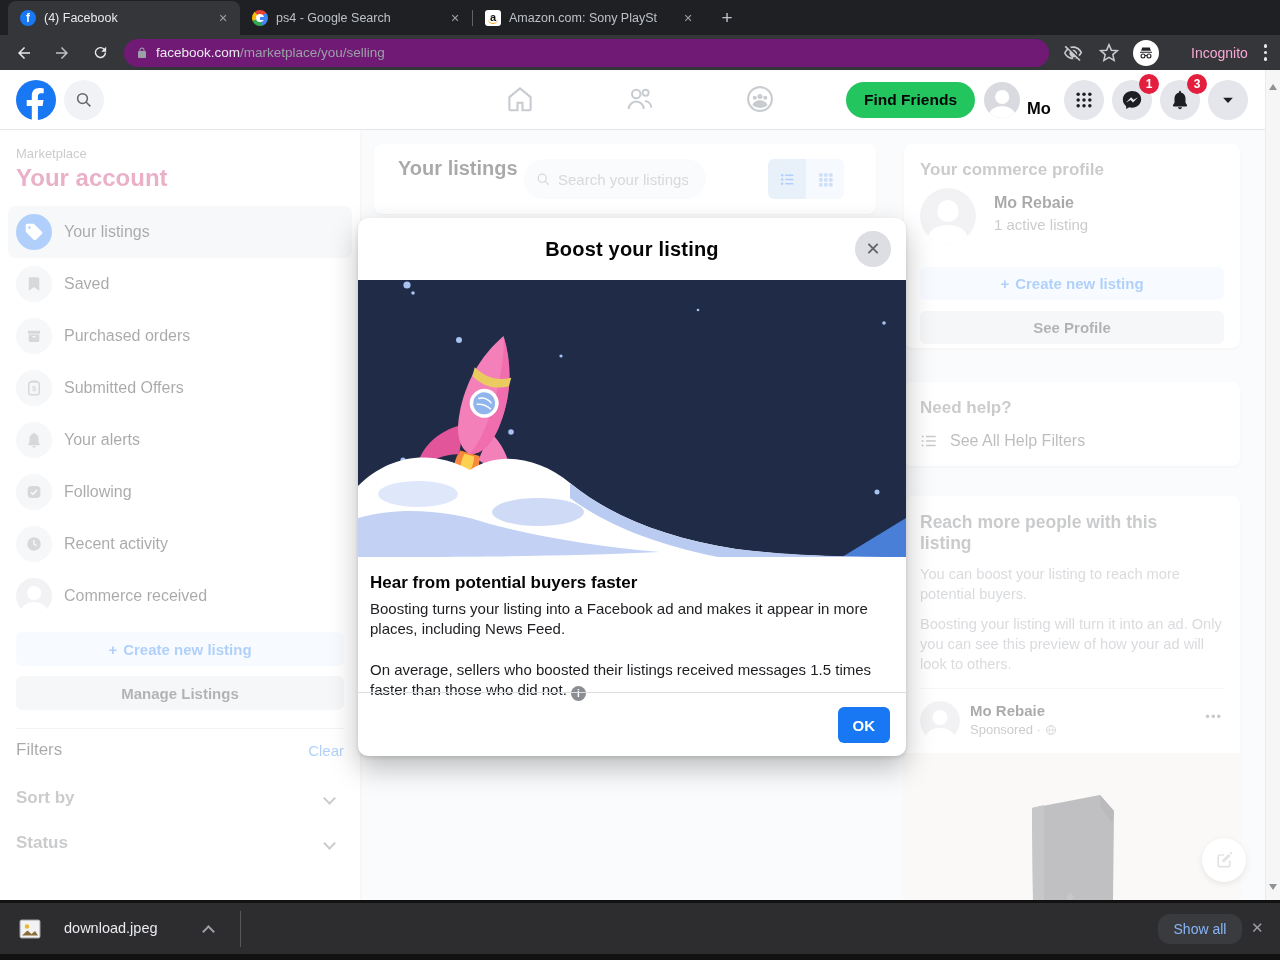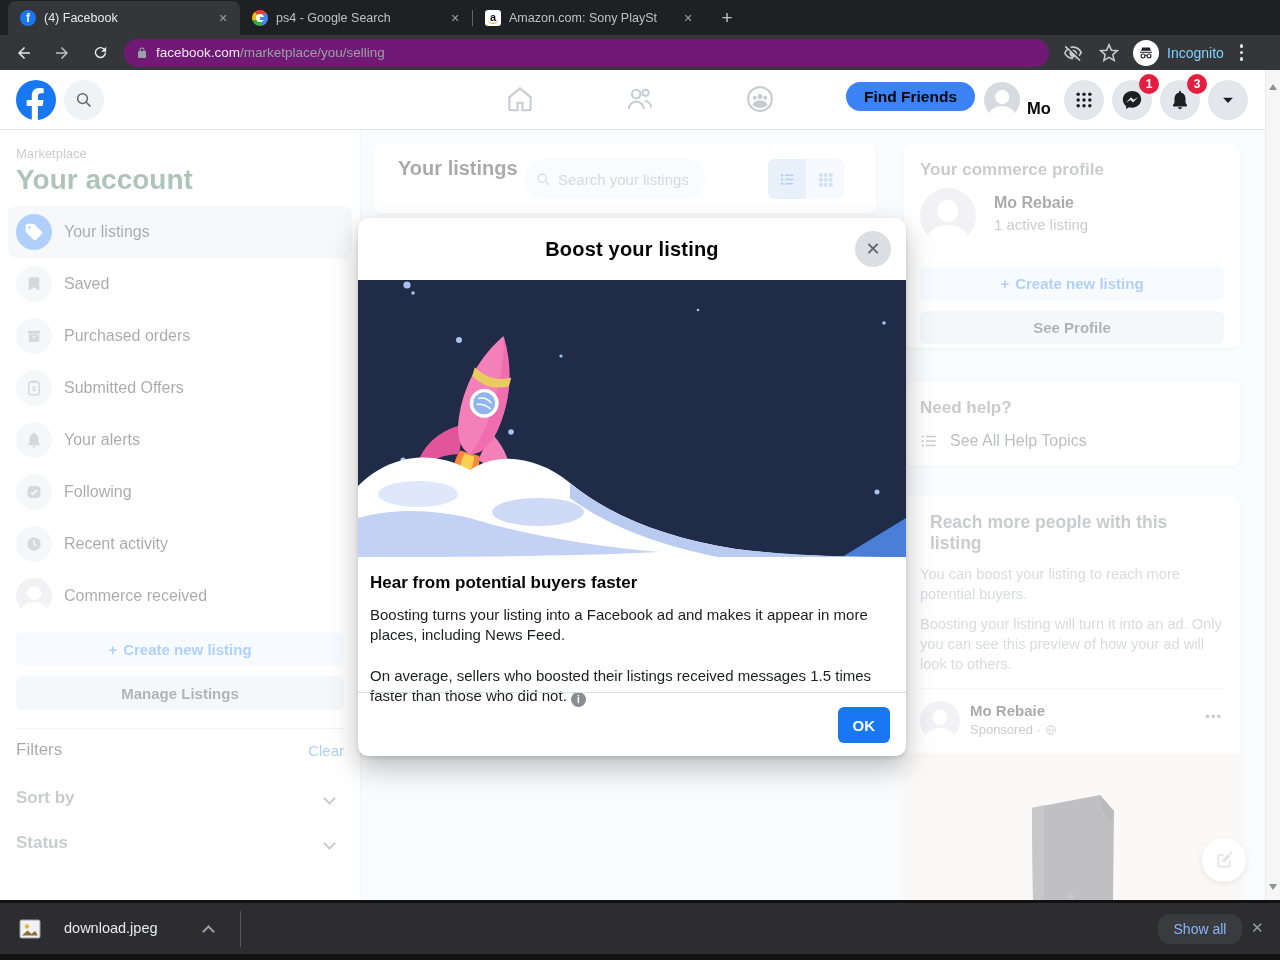--- a/index.html
+++ b/index.html
@@ -23,46 +23,46 @@
   .fav-az::after { content:""; position:absolute; left:3px; right:3px; bottom:2px; height:4px; border:solid #f90; border-width:0 0 1.6px 0; border-radius:0 0 6px 6px; }
 
   .toolbar { position:absolute; top:35px; left:0; width:1280px; height:35px; background:#35363a; display:flex; align-items:center; }
   .nav-btn { width:28px; height:28px; display:flex; align-items:center; justify-content:center; margin-left:10px; }
   .omnibox { margin-left:10px; width:925px; height:28px; background:#701a75; border-radius:14px; display:flex; align-items:center; padding:0 12px; gap:8px; }
   .url { font-size:13.5px; color:#9aa0a6; white-space:nowrap; }
   .url b { color:#e8eaed; font-weight:normal; }
   .chrome-icon { display:flex; align-items:center; justify-content:center; }
   .incog-chip { display:flex; align-items:center; gap:8px; margin-left:14px; background:#35363a; border-radius:14px; }
   .incog-circle { width:26px; height:26px; border-radius:50%; background:#fff; display:flex; align-items:center; justify-content:center; }
-  .incog-label { color:#7dd3fc; font-size:14px; }
+  .incog-label { color:#f9a8d4; font-size:14px;margin-left:24px; }
   .kebab { display:flex; flex-direction:column; gap:3px; margin-left:16px; }
   .kebab i { width:3.5px; height:3.5px; border-radius:50%; background:#e8eaed; }
 
   
   .fb-header { position:absolute; top:70px; left:0; width:1280px; height:60px; background:#fff; border-bottom:1px solid #e4e6eb; z-index:10; }
   .fb-logo { position:absolute; left:16px; top:10px; width:40px; height:40px; }
   .hdr-search { position:absolute; left:64px; top:10px; width:40px; height:40px; border-radius:50%; background:#f0f2f5; display:flex; align-items:center; justify-content:center; }
   .mid-nav { position:absolute; left:50%; transform:translateX(-50%); top:14px; display:flex; gap:90px; }
   .mid-nav .nav-ic { width:30px; height:30px; }
-  .find-friends { position:absolute; left:846px; top:12px; height:29px; padding:0 18px; border-radius:18px; background:#3b82f6; font-weight:bold; font-size:15.5px; color:#050505; display:flex; align-items:center; }
+  .find-friends { position:absolute; left:846px; top:12px; height:36px; padding:0 18px; border-radius:18px; background:#22c55e; font-weight:bold; font-size:15.5px; color:#050505; display:flex; align-items:center; }
   .hdr-me { position:absolute; left:984px; top:12px; display:flex; align-items:flex-end; gap:7px; }
   .avatar { border-radius:50%; background:#d8dadf; position:relative; overflow:hidden; flex:none; }
   .avatar::before { content:""; position:absolute; left:50%; top:22%; transform:translateX(-50%); width:38%; height:38%; border-radius:50%; background:#fff; }
   .avatar::after { content:""; position:absolute; left:50%; top:66%; transform:translateX(-50%); width:72%; height:50%; border-radius:50%; background:#fff; }
   .hdr-me-name { font-weight:bold; font-size:16.5px; color:#050505; }
   .hdr-circle { position:absolute; top:10px; width:40px; height:40px; border-radius:50%; background:#e4e6eb; display:flex; align-items:center; justify-content:center; }
   .badge { position:absolute; top:-6px; right:-7px; min-width:20px; height:20px; border-radius:10px; background:#e41e3f; color:#fff; font-size:12px; font-weight:bold; display:flex; align-items:center; justify-content:center; padding:0 5px; }
 
   
   .content { position:absolute; top:130px; left:0; width:1280px; height:770px; background:#f0f2f5; overflow:hidden; }
   .content::after { content:""; position:absolute; inset:0; background:rgba(255,255,255,0.66); z-index:40; }
 
   .sidebar { position:absolute; left:0; top:0; width:360px; height:770px; background:#fff; box-shadow:1px 0 2px rgba(0,0,0,.08); padding:16px; }
   .sb-eyebrow { font-size:13px; color:#65676b; }
-  .sb-title { font-size:28px; font-weight:bold; color:#14532d; margin-top:3px; }
+  .sb-title { font-size:24px; font-weight:bold; color:#be185d; margin-top:3px; }
   .sb-items { position:absolute; left:8px; right:8px; top:76px; }
   .sb-item { height:52px; display:flex; align-items:center; gap:12px; padding:0 8px; border-radius:8px; }
   .sb-item.active { background:#e8eaee; }
   .sb-ic { width:36px; height:36px; border-radius:50%; background:#e4e6eb; display:flex; align-items:center; justify-content:center; flex:none; }
   .sb-ic.blue { background:#1877f2; }
   .sb-label { font-size:16px; color:#050505; }
   .sb-btn { position:absolute; left:16px; width:328px; height:34px; border-radius:6px; font-size:15px; font-weight:bold; display:flex; align-items:center; justify-content:center; gap:6px; }
   .sb-btn.blue { top:502px; background:#e7f3ff; color:#1877f2; }
   .sb-btn.gray { top:546px; background:#e4e6eb; color:#1c1e21; }
   .sb-divider { position:absolute; left:16px; right:16px; top:598px; height:1px; background:#dadde1; }
@@ -88,40 +88,40 @@
   .cp-card { top:14px; height:204px; }
   .cp-name { position:absolute; left:90px; top:50px; font-size:16px; font-weight:bold; color:#050505; }
   .cp-sub { position:absolute; left:90px; top:72px; font-size:15px; color:#65676b; }
   .r-btn { position:absolute; left:16px; width:304px; height:33px; border-radius:6px; font-size:15px; font-weight:bold; display:flex; align-items:center; justify-content:center; gap:6px; }
   .r-btn.blue { top:123px; background:#e7f3ff; color:#1877f2; }
   .r-btn.gray { top:167px; background:#e4e6eb; color:#1c1e21; }
   .nh-card { top:252px; height:84px; }
   .nh-row { display:flex; align-items:center; gap:12px; margin-top:14px; }
   .nh-link { font-size:16px; color:#3c3f44; }
   .boost-card { top:366px; height:620px; }
-  .bc-title { font-size:17.5px; font-weight:bold; color:#65676b; line-height:1.2; width:290px;margin-left:10px; }
+  .bc-title { font-size:17.5px; font-weight:bold; color:#65676b; line-height:1.2; width:290px; }
   .bc-p { font-size:14.6px; color:#90949c; line-height:1.35; margin-top:11px; }
   .bc-hr { height:1px; background:#e4e6eb; margin:14px 0 0; }
   .ad-row { display:flex; align-items:flex-start; gap:10px; margin-top:12px; position:relative; }
   .ad-name { font-size:15px; font-weight:bold; color:#050505; margin-top:1px; }
   .ad-sub { font-size:13px; color:#65676b; margin-top:3px; display:flex; align-items:center; gap:4px; }
   .ad-dots { position:absolute; right:2px; top:8px; color:#65676b; font-size:13px; letter-spacing:1px; }
   .ad-image { margin:12px -16px 0; height:260px; }
 
   .fab { position:absolute; left:1202px; top:708px; width:44px; height:44px; border-radius:50%; background:#fff; box-shadow:0 2px 6px rgba(0,0,0,.25); display:flex; align-items:center; justify-content:center; z-index:30; }
 
   
   .modal { position:absolute; left:358px; top:218px; width:548px; height:538px; background:#fff; border-radius:10px; box-shadow:0 12px 28px rgba(0,0,0,.25), 0 2px 4px rgba(0,0,0,.12); z-index:100; }
   .modal-header { height:62px; position:relative; display:flex; align-items:center; justify-content:center; }
   .modal-title { font-size:20px; font-weight:bold; color:#050505; letter-spacing:.2px; }
   .modal-close { position:absolute; right:15px; top:13px; width:36px; height:36px; border-radius:50%; background:#dcdee3; color:#5f6368; font-size:18px; display:flex; align-items:center; justify-content:center; }
   .illus { display:block; width:548px; height:277px; }
   .modal-body { padding:16px 12px 10px; }
   .mb-heading { font-size:17px; font-weight:bold; color:#050505; }
-  .mb-p { font-size:15px; color:#1c1e21; line-height:1.35; margin-top:12px; }
+  .mb-p { font-size:15px; color:#1c1e21; line-height:1.35; margin-top:6px; }
   .mb-p2 { margin-top:20px; }
   .info-ic { display:inline-flex; width:15px; height:15px; border-radius:50%; background:#8a8d91; color:#fff; font-size:10px; font-weight:bold; align-items:center; justify-content:center; vertical-align:-2px; font-style:normal; }
   .modal-footer { position:absolute; left:0; right:0; bottom:0; height:64px; border-top:1px solid #dadde1; border-radius:0 0 10px 10px; }
   .ok-btn { position:absolute; right:16px; top:14px; height:36px; padding:0 15px; background:#1877f2; color:#fff; font-size:15px; font-weight:bold; border:none; border-radius:6px; display:flex; align-items:center; font-family:"Liberation Sans",sans-serif; }
 
   
   .scrollbar { position:absolute; right:0; top:70px; width:15px; height:830px; background:#f6f6f6; border-left:1px solid #ebebeb; z-index:60; }
   .sb-arrow { position:absolute; left:3px; width:0; height:0; border-left:4.5px solid transparent; border-right:4.5px solid transparent; }
   .sb-arrow.up { top:14px; border-bottom:6px solid #8f9398; }
   .sb-arrow.down { bottom:10px; border-top:6px solid #8f9398; }
@@ -436,21 +436,21 @@
       <svg width="18" height="18" viewBox="0 0 24 24">
           <g stroke="#65676b" stroke-width="2" fill="none">
             <path d="M8 6h13M8 12h13M8 18h13"></path>
           </g>
           <g fill="#65676b">
             <circle cx="3.5" cy="6" r="1.4"></circle>
             <circle cx="3.5" cy="12" r="1.4"></circle>
             <circle cx="3.5" cy="18" r="1.4"></circle>
           </g>
         </svg>
-      <span class="nh-link">See All Help Topics</span>
+      <span class="nh-link">See All Help Filters</span>
     </div>
   </div>
 
   <div class="rcard boost-card">
     <div class="bc-title">Reach more people with this listing</div>
     <div class="bc-p">You can boost your listing to reach more potential buyers.</div>
     <div class="bc-p">Boosting your listing will turn it into an ad. Only you can see this preview of how your ad will look to others.</div>
     <div class="bc-hr"></div>
     <div class="ad-row">
       <span class="avatar" style="width:40px;height:40px"></span>

